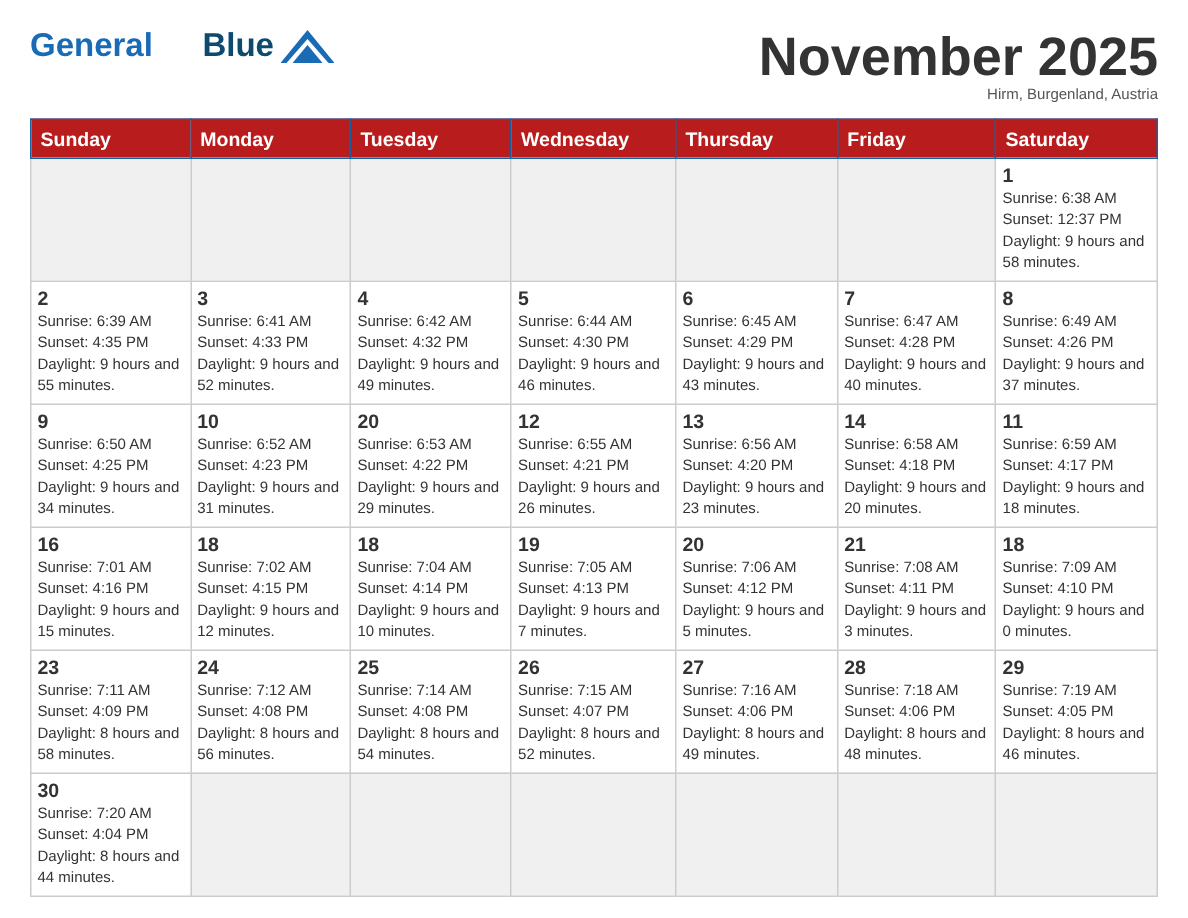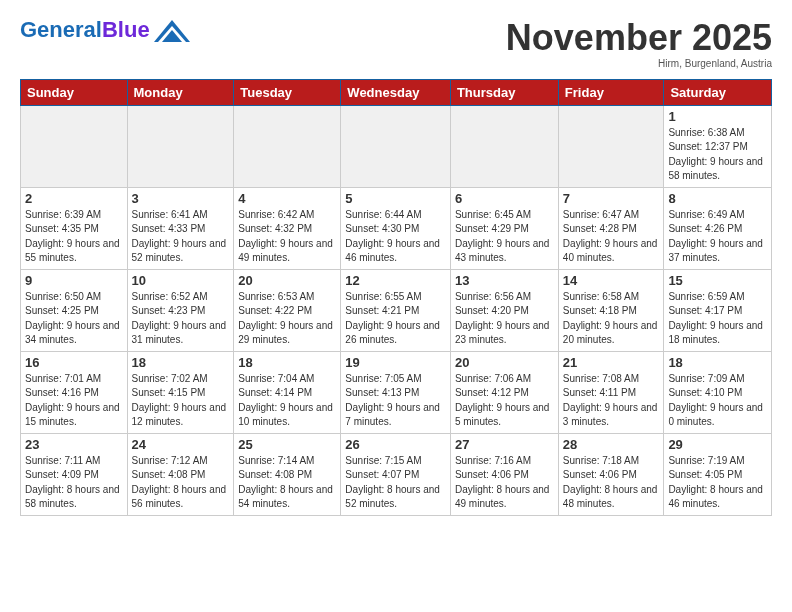--- a/index.html
+++ b/index.html
@@ -97,21 +97,21 @@
     }
   </style>
 </head>
 <body>
 
 <div class="page">
   <div class="header-area">
     <div class="logo-area">
       <div class="logo-wrapper">
         <span class="logo-text">
-          <span>General</span><span style="color:#6d28d9;">Blue</span>
+          <span>General</span><span style="color:#0c4a6e;margin-left:33px;">Blue</span>
         </span>
         <svg width="36" height="22" viewBox="0 0 36 22" style="margin-left:4px; margin-top:2px;">
           <polygon points="0,22 18,0 36,22" fill="#1a6bb5"></polygon>
           <polygon points="4,22 18,6 32,22" fill="#fff"></polygon>
           <polygon points="8,22 18,10 28,22" fill="#1a6bb5"></polygon>
         </svg>
       </div>
     </div>
     <div class="title-area">
       <div class="month-title">November 2025</div>
@@ -235,21 +235,21 @@
 and 23 minutes.</div>
           </td>
           <td>
             <span class="day-number">14</span>
             <div class="day-info">Sunrise: 6:58 AM
 Sunset: 4:18 PM
 Daylight: 9 hours
 and 20 minutes.</div>
           </td>
           <td>
-            <span class="day-number">15</span>
+            <span class="day-number">11</span>
             <div class="day-info">Sunrise: 6:59 AM
 Sunset: 4:17 PM
 Daylight: 9 hours
 and 18 minutes.</div>
           </td>
         </tr>
         <tr>
           <td>
             <span class="day-number">16</span>
             <div class="day-info">Sunrise: 7:01 AM
@@ -343,16 +343,31 @@
 Daylight: 8 hours
 and 48 minutes.</div>
           </td>
           <td>
             <span class="day-number">29</span>
             <div class="day-info">Sunrise: 7:19 AM
 Sunset: 4:05 PM
 Daylight: 8 hours
 and 46 minutes.</div>
           </td>
+        </tr>
+        <tr>
+          <td>
+            <span class="day-number">30</span>
+            <div class="day-info">Sunrise: 7:20 AM
+Sunset: 4:04 PM
+Daylight: 8 hours
+and 44 minutes.</div>
+          </td>
+          <td class="empty"></td>
+          <td class="empty"></td>
+          <td class="empty"></td>
+          <td class="empty"></td>
+          <td class="empty"></td>
+          <td class="empty"></td>
         </tr>
       </tbody>
   </table>
 </div>
 
 </body></html>

